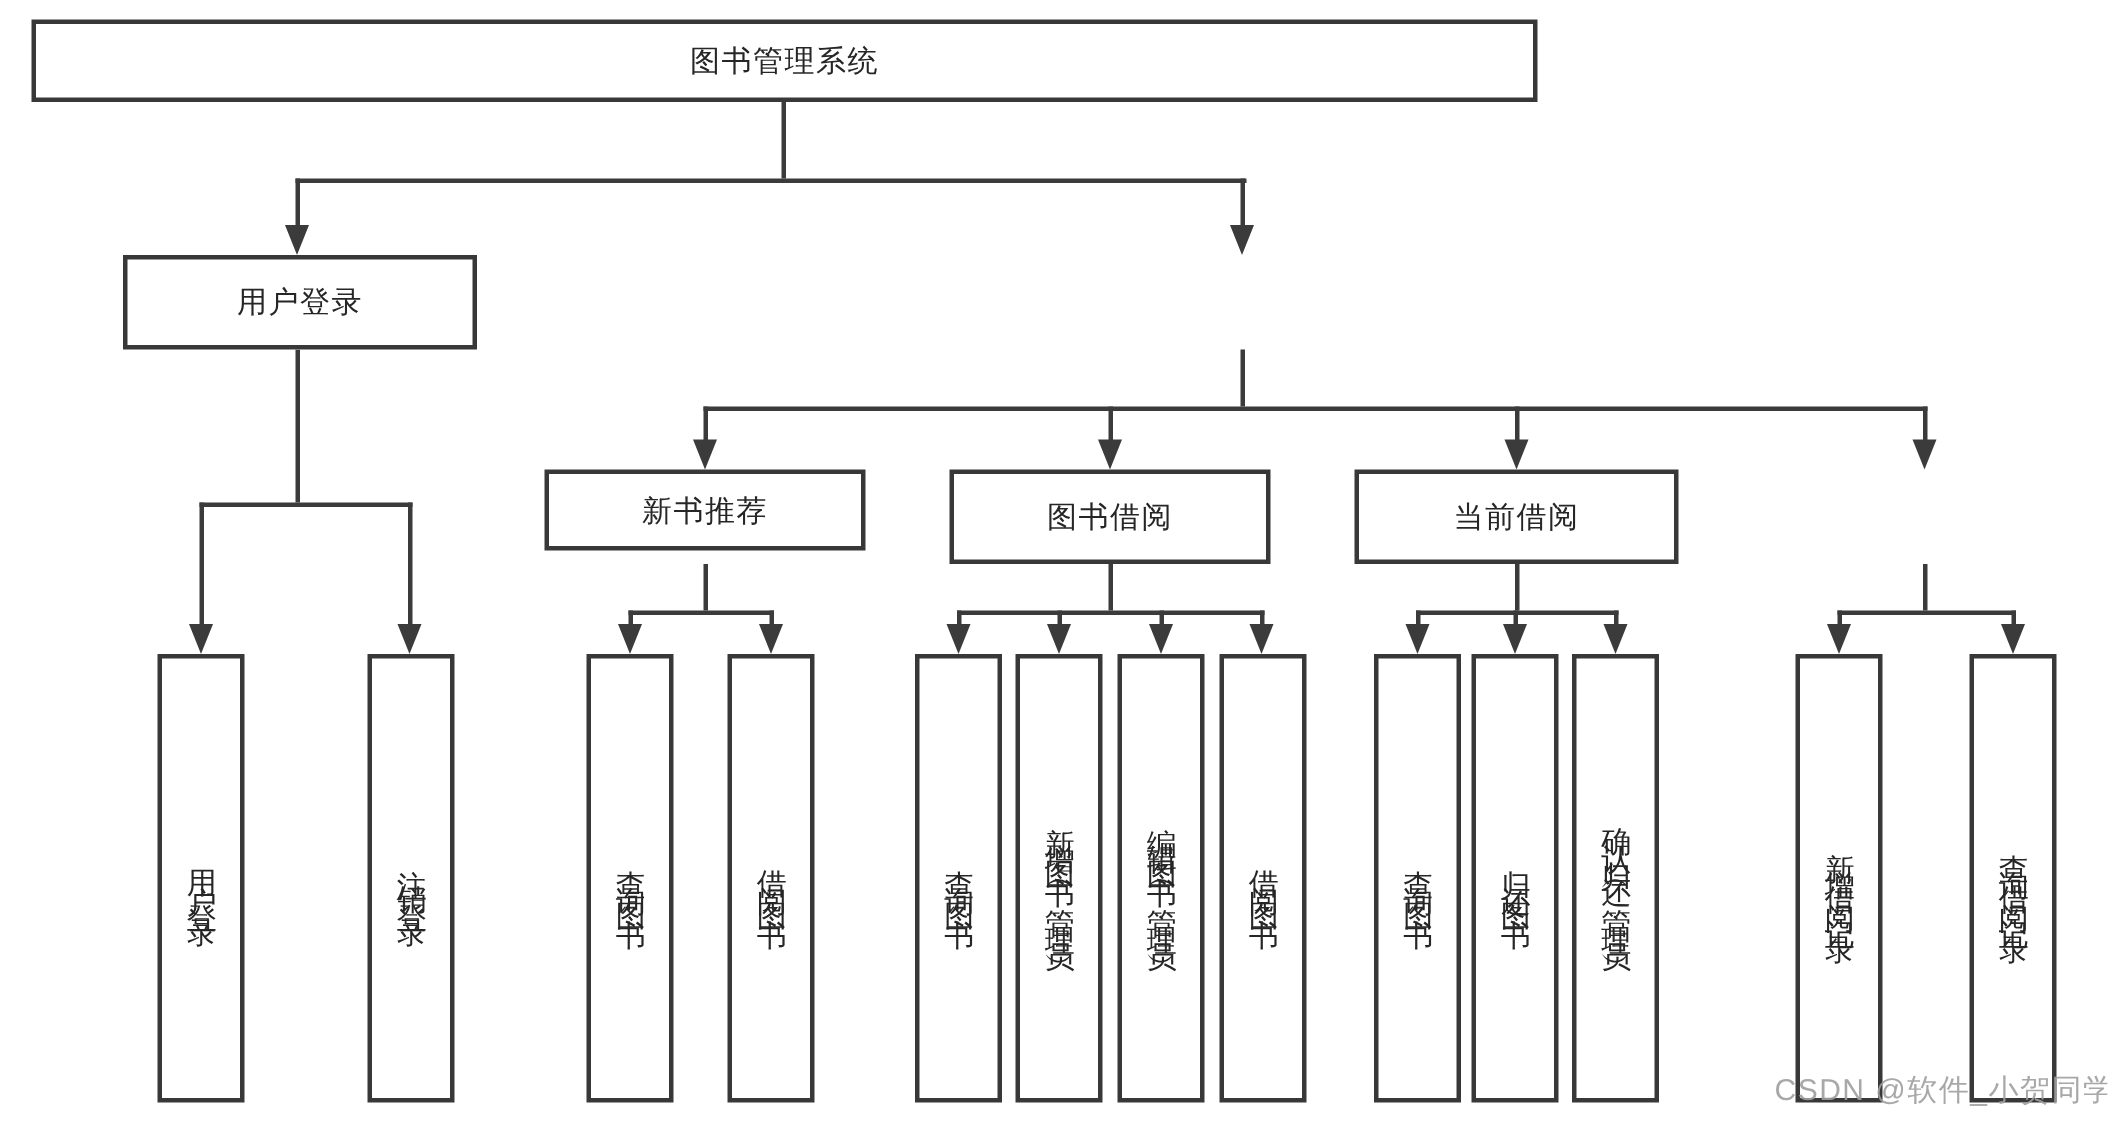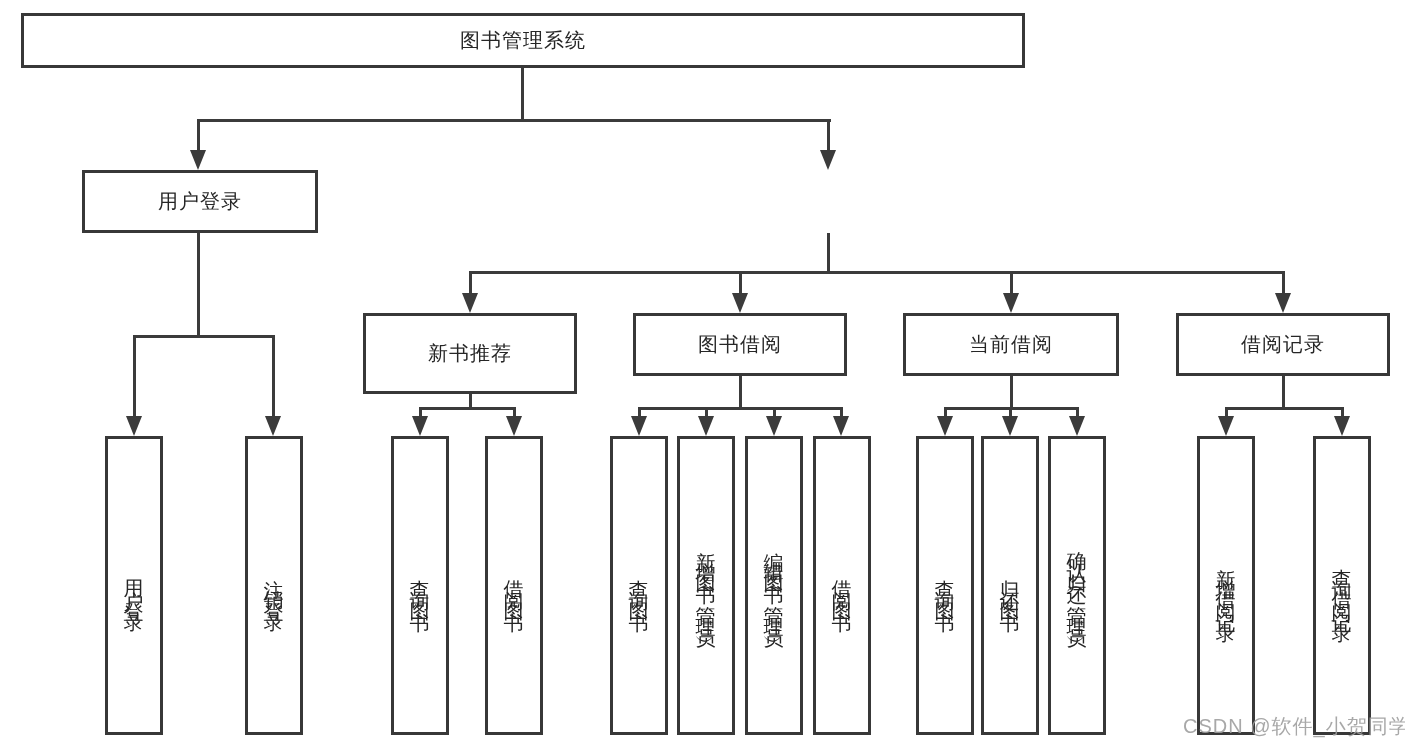--- a/index.html
+++ b/index.html
@@ -83,24 +83,23 @@
   <div class="hline" style="left:469px; top:271px; width:816px;"></div>
   <div class="vline" style="left:469px; top:271px; height:25px;"></div>
   <div class="arrowhead" style="left:462px; top:293px;"></div>
   <div class="vline" style="left:739px; top:271px; height:25px;"></div>
   <div class="arrowhead" style="left:732px; top:293px;"></div>
   <div class="vline" style="left:1010px; top:271px; height:25px;"></div>
   <div class="arrowhead" style="left:1003px; top:293px;"></div>
   <div class="vline" style="left:1282px; top:271px; height:25px;"></div>
   <div class="arrowhead" style="left:1275px; top:293px;"></div>
 
-  <div class="box" style="left:363px; top:313px; width:214px; height:81px;">新书推荐</div>
+  <div class="box" style="left:363px; top:313px; width:214px; height:54px;">新书推荐</div>
   <div class="box" style="left:633px; top:313px; width:214px; height:63px;">图书借阅</div>
   <div class="box" style="left:903px; top:313px; width:216px; height:63px;">当前借阅</div>
-  <div class="box" style="left:1176px; top:313px; width:214px; height:63px;">借阅记录</div>
 
   <div class="vline" style="left:469px; top:376px; height:31px;"></div>
   <div class="hline" style="left:419px; top:407px; width:97px;"></div>
   <div class="vline" style="left:419px; top:407px; height:12px;"></div>
   <div class="arrowhead" style="left:412px; top:416px;"></div>
   <div class="vline" style="left:513px; top:407px; height:12px;"></div>
   <div class="arrowhead" style="left:506px; top:416px;"></div>
 
   <div class="vline" style="left:739px; top:376px; height:31px;"></div>
   <div class="hline" style="left:638px; top:407px; width:205px;"></div>

